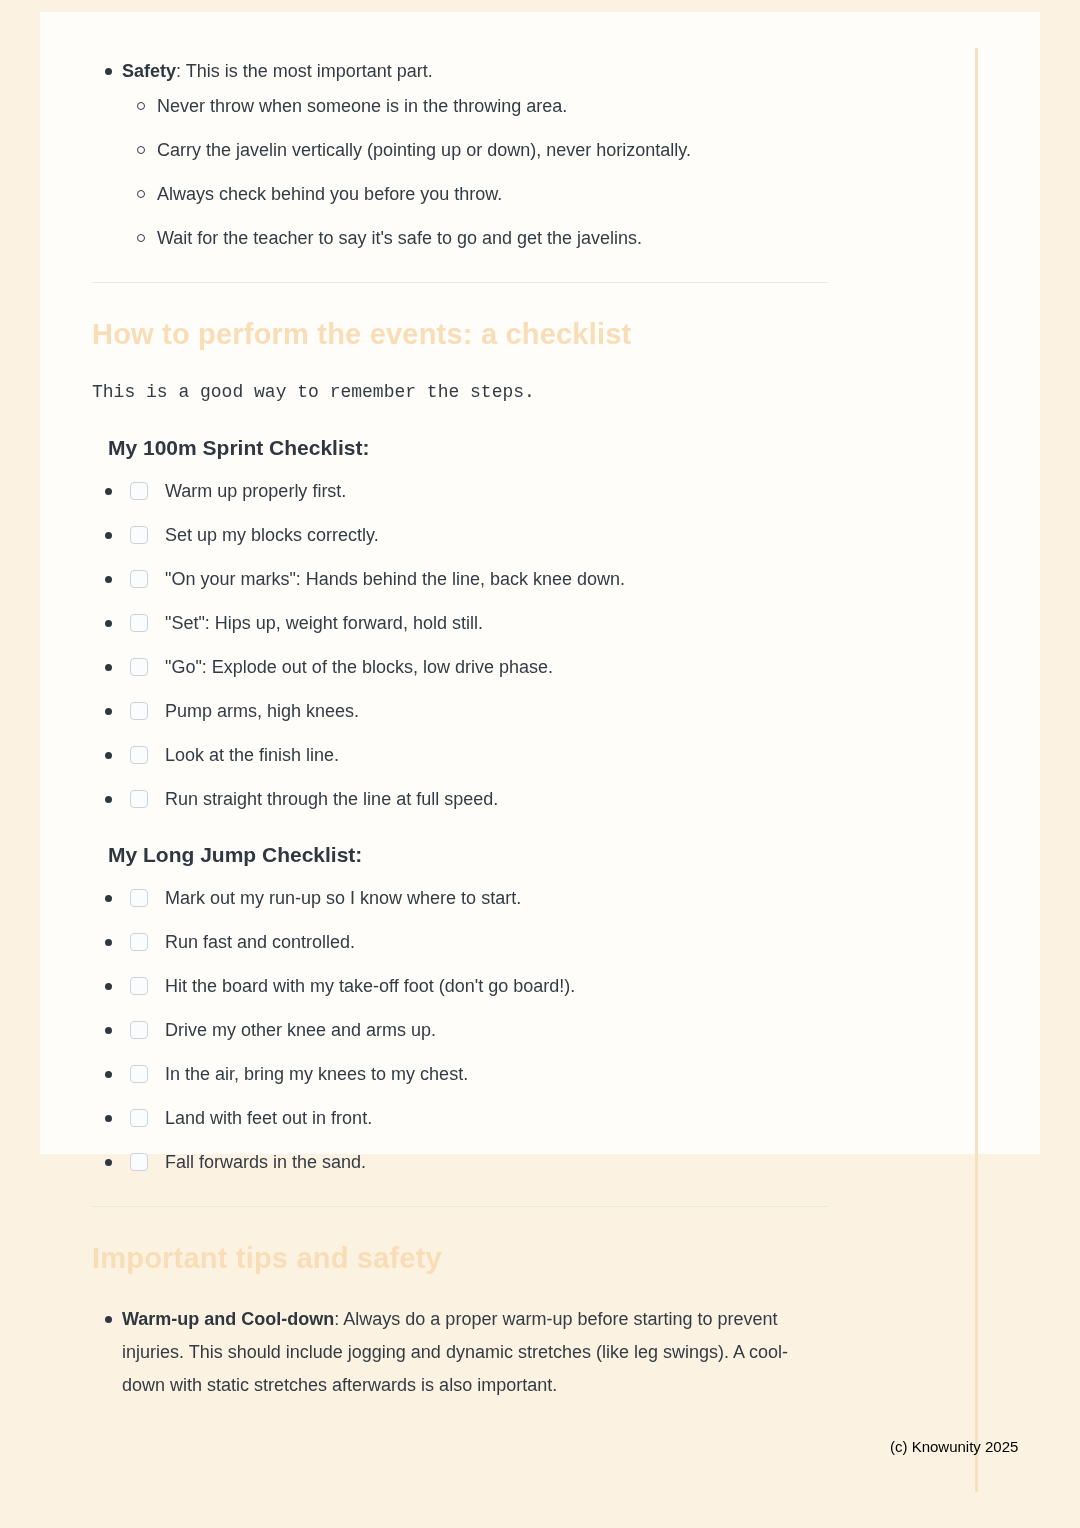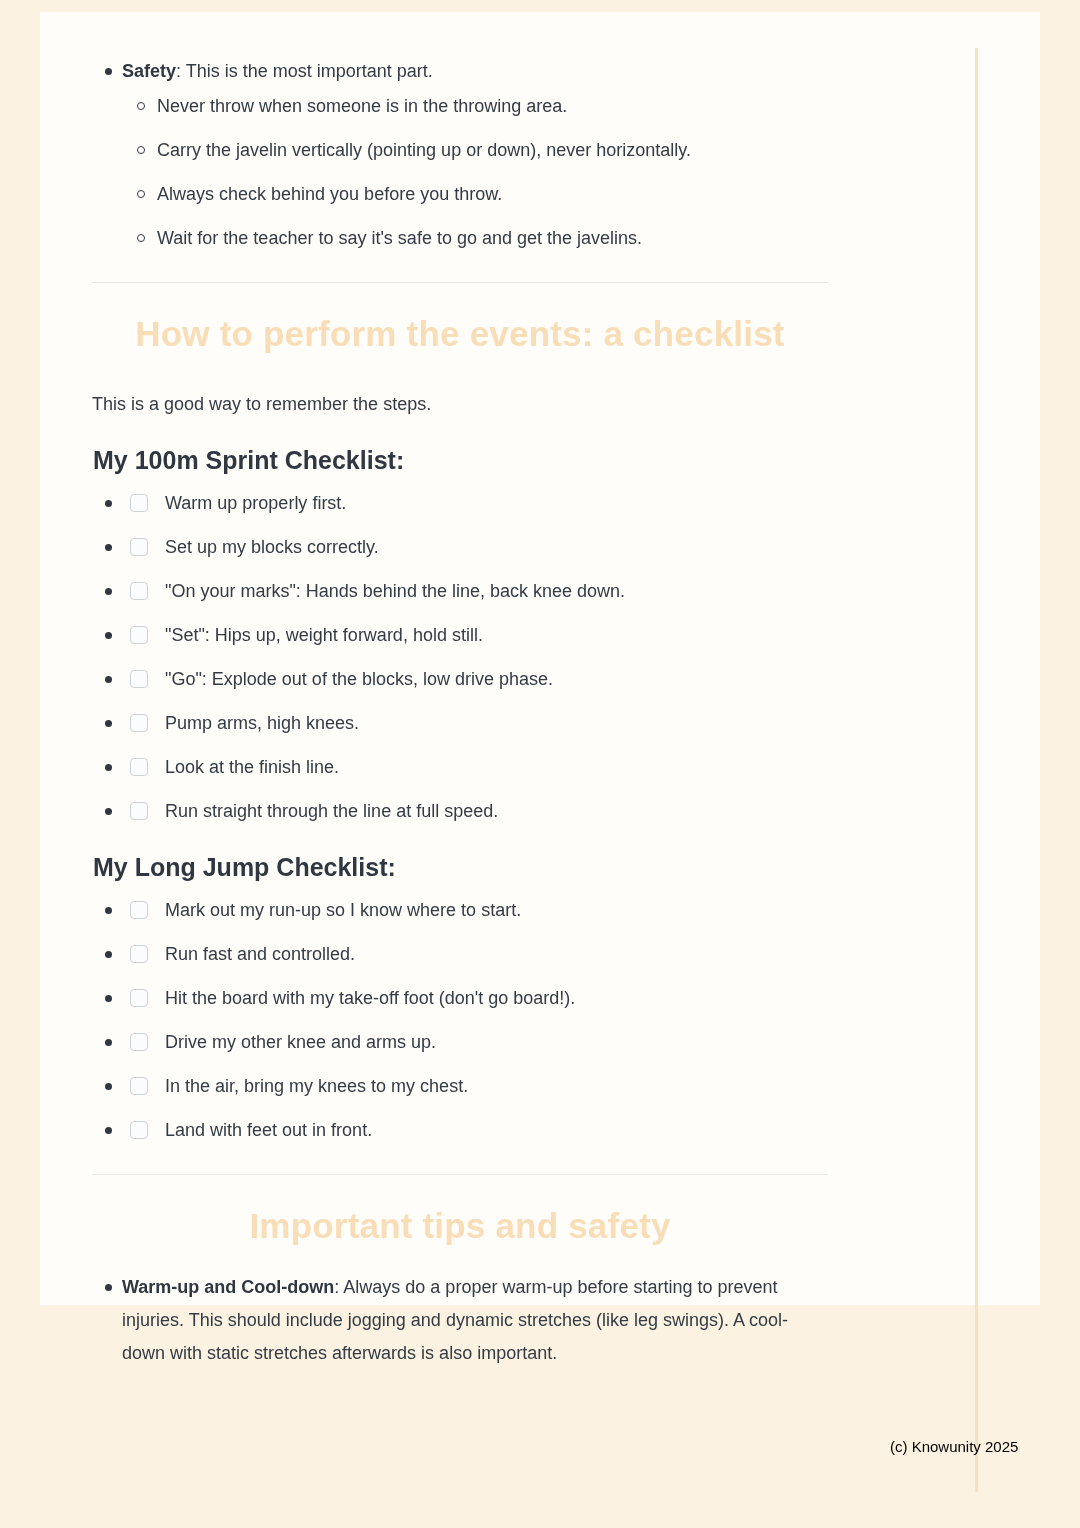--- a/index.html
+++ b/index.html
@@ -4,21 +4,21 @@
 <style>
   html,body{margin:0;padding:0;}
   body{
     width:1080px;height:1528px;position:relative;
     background:#fcf2e1;
     font-family:"Liberation Sans", sans-serif;
     color:#333b44;
     overflow:hidden;
   }
   .page{
-    position:absolute;left:40px;top:12px;width:1000px;height:1293px;
+    position:absolute;left:40px;top:12px;width:1000px;height:1142px;
     background:#fffdf9;
   }
   .content{
     width:736px;
     padding:46px 0 0 52px;
     font-size:18px;
   }
   
   ul{list-style:none;margin:0;padding:0;}
   li{display:flex;align-items:flex-start;line-height:27px;}
@@ -37,27 +37,27 @@
   .cb{
     width:16px;height:16px;flex:0 0 16px;
     border:1.5px solid #ccd2d9;border-radius:4px;background:#fbfcfe;
     margin:4px 17px 0 8px;
   }
   .rule{
     border:none;border-top:1px solid #e7e7e3;
     width:736px;margin:30px 0 0 0;
   }
   h2{
-    font-size:35px;line-height:34px;font-weight:700;
-    color:#f9ddb6;margin:34px 0 0 0;letter-spacing:0.2px;text-align:center;
-  }
-  .intro{margin:40px 0 0 0;line-height:27px;}
+    font-size:29px;line-height:34px;font-weight:700;
+    color:#f9ddb6;margin:34px 0 0 0;letter-spacing:0.2px;
+  }
+  .intro{margin:28px 0 0 0;line-height:27px;font-family:Liberation Mono, monospace;}
   h3{
-    font-size:25px;line-height:28px;font-weight:700;color:#2f3740;
-    margin:28px 0 0 1px;
+    font-size:21px;line-height:28px;font-weight:700;color:#2f3740;
+    margin:28px 0 0 16px;
   }
   .checklist{margin-top:16px;}
   .tipslist{margin-top:28px;}
   .tipslist li{padding-left:13px;margin-bottom:12px;line-height:33px;}
   .tipslist .dot{margin-top:13px;}
   .tipslist p{margin:0;}
   strong{font-weight:700;color:#2f3740;}
   .vline{
     position:absolute;left:975px;top:48px;width:3px;height:1444px;
     background:#f6e2bf;
@@ -195,20 +195,25 @@
           <span class="cb"></span>
           <span>In the air, bring my knees to my chest.</span>
         </li>
 
         <li>
           <span class="dot"></span>
           <span class="cb"></span>
           <span>Land with feet out in front.</span>
         </li>
 
+        <li>
+          <span class="dot"></span>
+          <span class="cb"></span>
+          <span>Fall forwards in the sand.</span>
+        </li>
       </ul>
 
     <hr class="rule">
 
     <h2>Important tips and safety</h2>
 
     <ul class="tipslist">
 
         <li>
           <span class="dot"></span>

